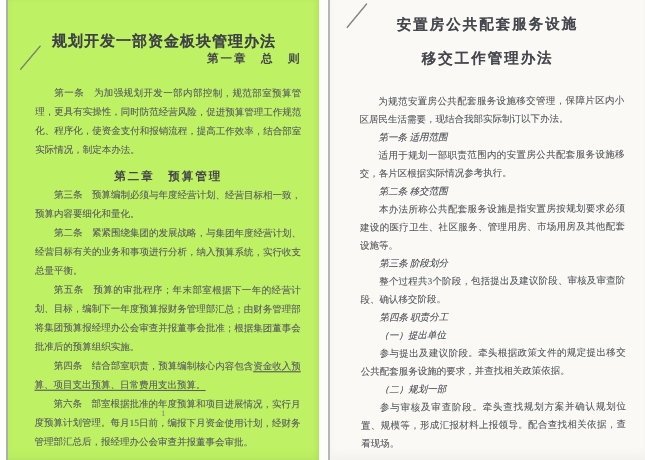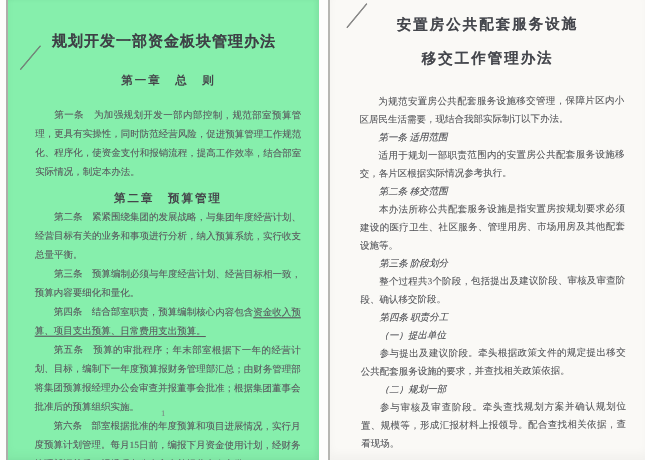--- a/index.html
+++ b/index.html
@@ -7,21 +7,21 @@
     width:645px;height:460px;
     background:#fdfdfc;
     font-family:"Liberation Serif","DejaVu Serif",serif;
     overflow:hidden;
   }
   .screen{position:relative;width:645px;height:460px;overflow:hidden;}
 
   
   .page{
     position:absolute;top:0;height:460px;
-    background:#86efac;
+    background:#bef264;
   }
   .page.left{
     left:6px;width:311px;
     border-left:2px solid #aeaeaa;
     box-shadow:inset -3px 0 4px rgba(0,0,0,0.04), inset 0 -6px 8px rgba(0,0,0,0.03);
   }
   .page.right{
     left:328px;width:317px;
     border-left:2px solid #b6b6b2;
     background:#faf9f6;
@@ -52,21 +52,21 @@
   .page.left .doc-title{padding-top:32px;}
   .rp-title1{padding-top:15px;font-size:14.5px;letter-spacing:2px;font-weight:bold;color:#44464c;text-align:center;text-shadow:0 0 .6px rgba(68,70,76,.5);}
   .rp-title2{padding-top:15px;font-size:14.5px;letter-spacing:2px;font-weight:bold;color:#44464c;text-align:center;text-shadow:0 0 .6px rgba(68,70,76,.5);}
 
   .chap-heading{
     text-align:center;font-weight:bold;
     font-size:11.5px;color:#45464b;letter-spacing:2px;
     margin:0;padding:0;
   }
   .lp-body{padding:0 18px 0 27px;}
-  .lp-body .chap1{margin-top:22px;}
+  .lp-body .chap1{text-align:right;}
   .lp-body .chap2{margin-top:9px;margin-bottom:2px;text-align:center;}
 
   p.para{
     margin:0;padding:0;
     font-size:9.5px;line-height:19px;
     color:#5b5c60;
     text-align:justify;
     text-indent:2em;
     text-shadow:0 0 .5px rgba(91,92,96,.4);
   }
@@ -99,26 +99,26 @@
 
       <div class="doc-title">规划开发一部资金板块管理办法</div>
 
       <div class="lp-body">
         <div class="chap-heading chap1">第一章　总　则</div>
 
         <p class="para first">第一条　为加强规划开发一部内部控制，规范部室预算管理，更具有实操性，同时防范经营风险，促进预算管理工作规范化、程序化，使资金支付和报销流程，提高工作效率，结合部室实际情况，制定本办法。</p>
 
         <div class="chap-heading chap2">第二章　预算管理</div>
 
+        <p class="para">第三条　预算编制必须与年度经营计划、经营目标相一致，预算内容要细化和量化。</p>
         <p class="para">第二条　紧紧围绕集团的发展战略，与集团年度经营计划、经营目标有关的业务和事项进行分析，纳入预算系统，实行收支总量平衡。</p>
-        <p class="para">第三条　预算编制必须与年度经营计划、经营目标相一致，预算内容要细化和量化。</p>
+
+        <p class="para">第五条　预算的审批程序；年末部室根据下一年的经营计划、目标，编制下一年度预算报财务管理部汇总；由财务管理部将集团预算报经理办公会审查并报董事会批准；根据集团董事会批准后的预算组织实施。</p>
 
         <p class="para"><span>第四条　结合部室职责，预算编制核心内容包含</span><span class="underlined">资金收入预算、项目支出预算、日常费用支出预算。</span></p>
-
-        <p class="para">第五条　预算的审批程序；年末部室根据下一年的经营计划、目标，编制下一年度预算报财务管理部汇总；由财务管理部将集团预算报经理办公会审查并报董事会批准；根据集团董事会批准后的预算组织实施。</p>
         <p class="para">第六条　部室根据批准的年度预算和项目进展情况，实行月度预算计划管理。每月15日前，编报下月资金使用计划，经财务管理部汇总后，报经理办公会审查并报董事会审批。</p>
 
       </div>
 
       <div class="page-number">1</div>
     </div>
   </div>
 
   <div class="page right">
     <div class="page-inner">

